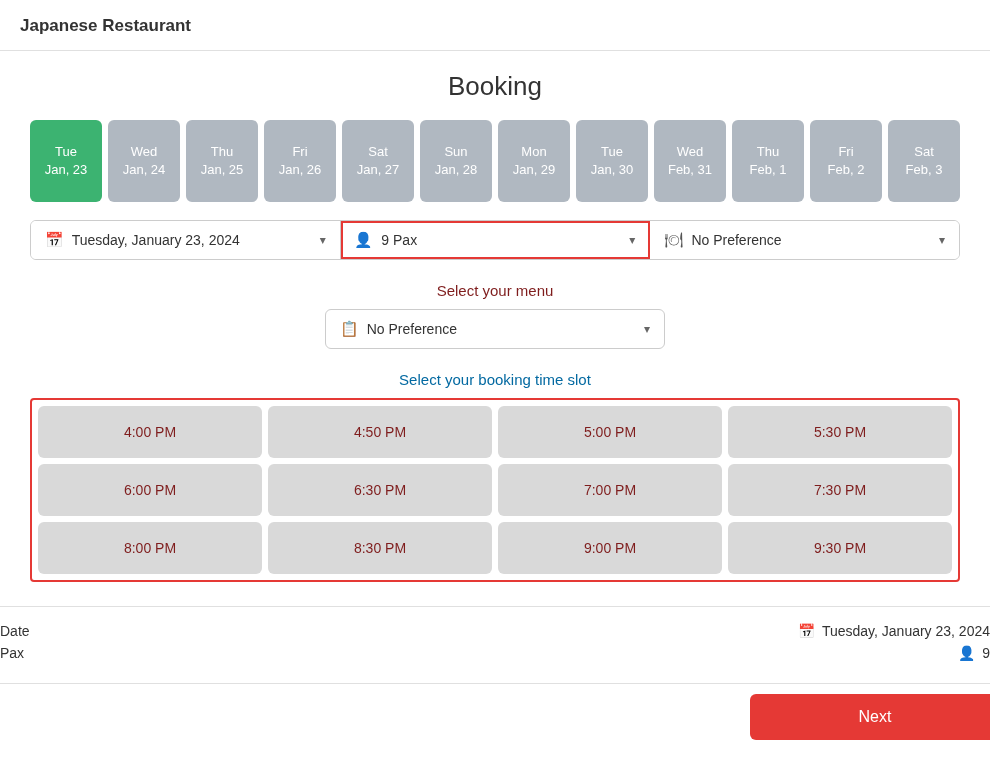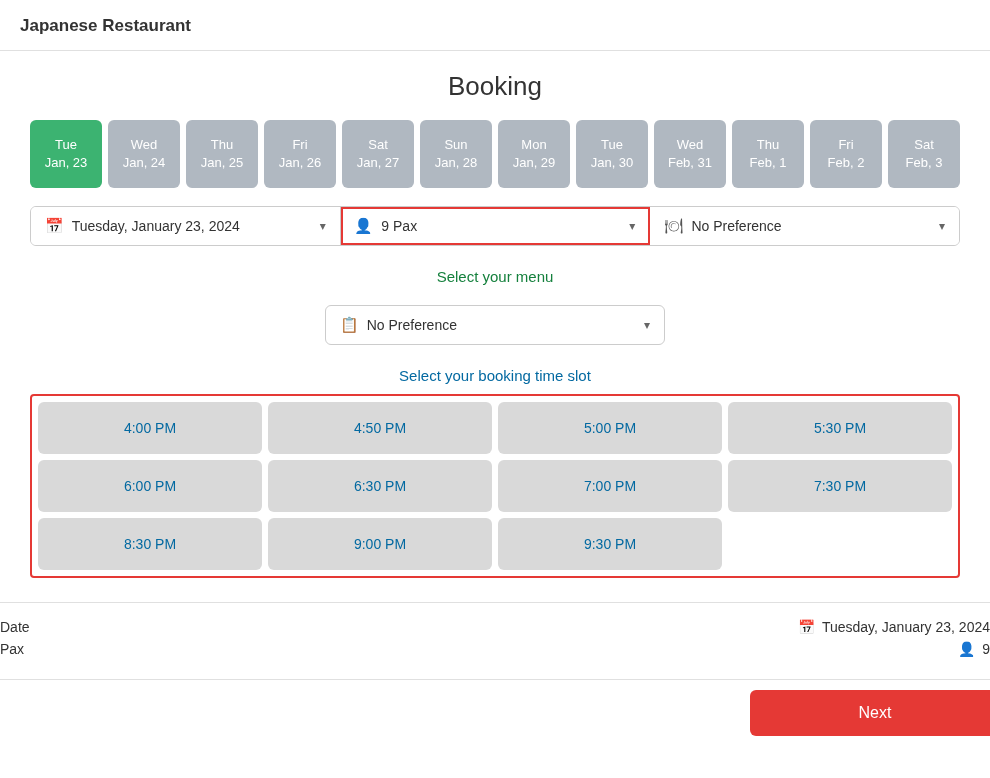--- a/index.html
+++ b/index.html
@@ -37,21 +37,21 @@
     .date-tabs {
       display: flex;
       gap: 6px;
       margin-bottom: 18px;
     }
     .date-tab {
       flex: 1;
       background: #b0b8c1;
       border: none;
       border-radius: 6px;
-      padding: 16px 4px;
+      padding: 23px 4px;
       text-align: center;
       cursor: pointer;
       color: #fff;
       font-size: 13px;
       font-weight: 500;
       line-height: 1.4;
     }
     .date-tab.active {
       background: #3cb371;
     }
@@ -94,22 +94,22 @@
     }
     .dropdown-cell .chevron {
       color: #666;
       font-size: 12px;
     }
 
     
     .section-label {
       text-align: center;
       font-size: 15px;
-      color: #15803d;
-      margin-bottom: 20px;
+      color: #7f1d1d;
+      margin-bottom: 10px;
     }
     .menu-dropdown {
       display: flex;
       align-items: center;
       border: 1px solid #ccc;
       border-radius: 6px;
       padding: 10px 14px;
       margin: 0 auto 22px;
       width: 340px;
       cursor: pointer;
@@ -148,21 +148,21 @@
       grid-template-columns: repeat(4, 1fr);
       gap: 6px;
     }
     .timeslot-btn {
       background: #d9d9d9;
       border: none;
       border-radius: 6px;
       padding: 18px 10px;
       text-align: center;
       font-size: 14px;
-      color: #0369a1;
+      color: #7f1d1d;
       cursor: pointer;
       font-weight: 400;
     }
 
     
     .summary-section {
       border-top: 1px solid #e0e0e0;
       padding: 16px 20px;
       margin: 0 -30px;
       padding-left: 20px;
@@ -262,20 +262,21 @@
   <div class="timeslots-grid-wrapper">
     <div class="timeslots-grid" id="timeslots-container">
         <button class="timeslot-btn">4:00 PM</button>
         <button class="timeslot-btn">4:50 PM</button>
         <button class="timeslot-btn">5:00 PM</button>
         <button class="timeslot-btn">5:30 PM</button>
         <button class="timeslot-btn">6:00 PM</button>
         <button class="timeslot-btn">6:30 PM</button>
         <button class="timeslot-btn">7:00 PM</button>
         <button class="timeslot-btn">7:30 PM</button>
+        <button class="timeslot-btn">8:00 PM</button>
         <button class="timeslot-btn">8:30 PM</button>
         <button class="timeslot-btn">9:00 PM</button>
         <button class="timeslot-btn">9:30 PM</button>
       </div>
   </div>
 
 </div>
 
 <div class="summary-section">
   <div class="summary-row">

